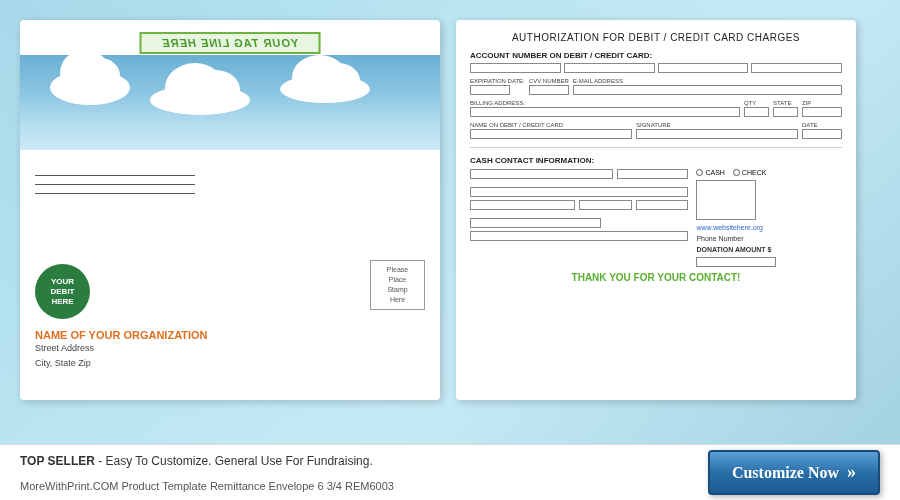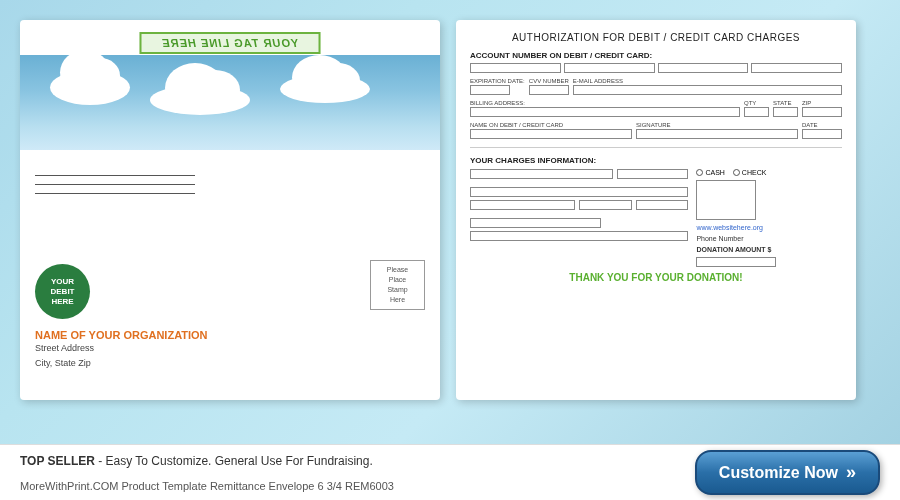--- a/index.html
+++ b/index.html
@@ -314,27 +314,28 @@
 
     .bottom-subtext {
       font-size: 11px;
       color: #555;
       margin-top: 12px;
     }
 
     .customize-btn {
       background: linear-gradient(180deg, #5a9fd4 0%, #2a6fa8 50%, #1a5a90 100%);
       border: 2px solid #1a4a7a;
-      border-radius: 16px;
+      border-radius: 4px;
       padding: 10px 22px;
       display: flex;
       align-items: center;
       gap: 8px;
       cursor: pointer;
       box-shadow: 2px 2px 6px rgba(0,0,0,0.3);
+      font-family: Liberation Serif, serif;
     }
 
     .customize-btn-text {
       color: white;
       font-size: 16px;
       font-weight: bold;
     }
 
     .chevron-double {
       color: white;
@@ -452,21 +453,21 @@
       </div>
       <div class="form-field">
         <span class="field-label">DATE</span>
         <div class="field-input small-input-sm"></div>
       </div>
     </div>
 
     <hr class="divider-line">
 
     <div class="contact-section">
-      <div class="form-section-title">YOUR CHARGES INFORMATION:</div>
+      <div class="form-section-title">CASH CONTACT INFORMATION:</div>
 
       <div style="display:flex; gap:8px; margin-top:4px;">
 
         <div style="flex:1.5; display:flex; flex-direction:column; gap:3px;">
           <div class="form-row">
             <div class="form-field" style="flex:2">
               <div class="field-input small-input-full"></div>
             </div>
             <div class="form-field" style="flex:1">
               <div class="field-input small-input-full"></div>
@@ -506,21 +507,21 @@
             </div>
           </div>
           <div class="donation-box"></div>
           <div class="website-info">www.websitehere.org</div>
           <div class="website-info" style="color:#333;">Phone Number</div>
           <div style="font-size:7px; font-weight:bold; color:#333;">DONATION AMOUNT $</div>
           <div class="field-input" style="width:80px; height:10px;"></div>
         </div>
       </div>
 
-      <div class="thank-you">THANK YOU FOR YOUR DONATION!</div>
+      <div class="thank-you">THANK YOU FOR YOUR CONTACT!</div>
     </div>
   </div>
 </div>
 
 <div class="bottom-bar">
   <div>
     <div class="bottom-text">
       <span class="top-seller">TOP SELLER</span><span> - Easy To Customize. General Use For Fundraising.</span>
     </div>
     <div class="bottom-subtext">MoreWithPrint.COM Product Template Remittance Envelope 6 3/4 REM6003</div>

